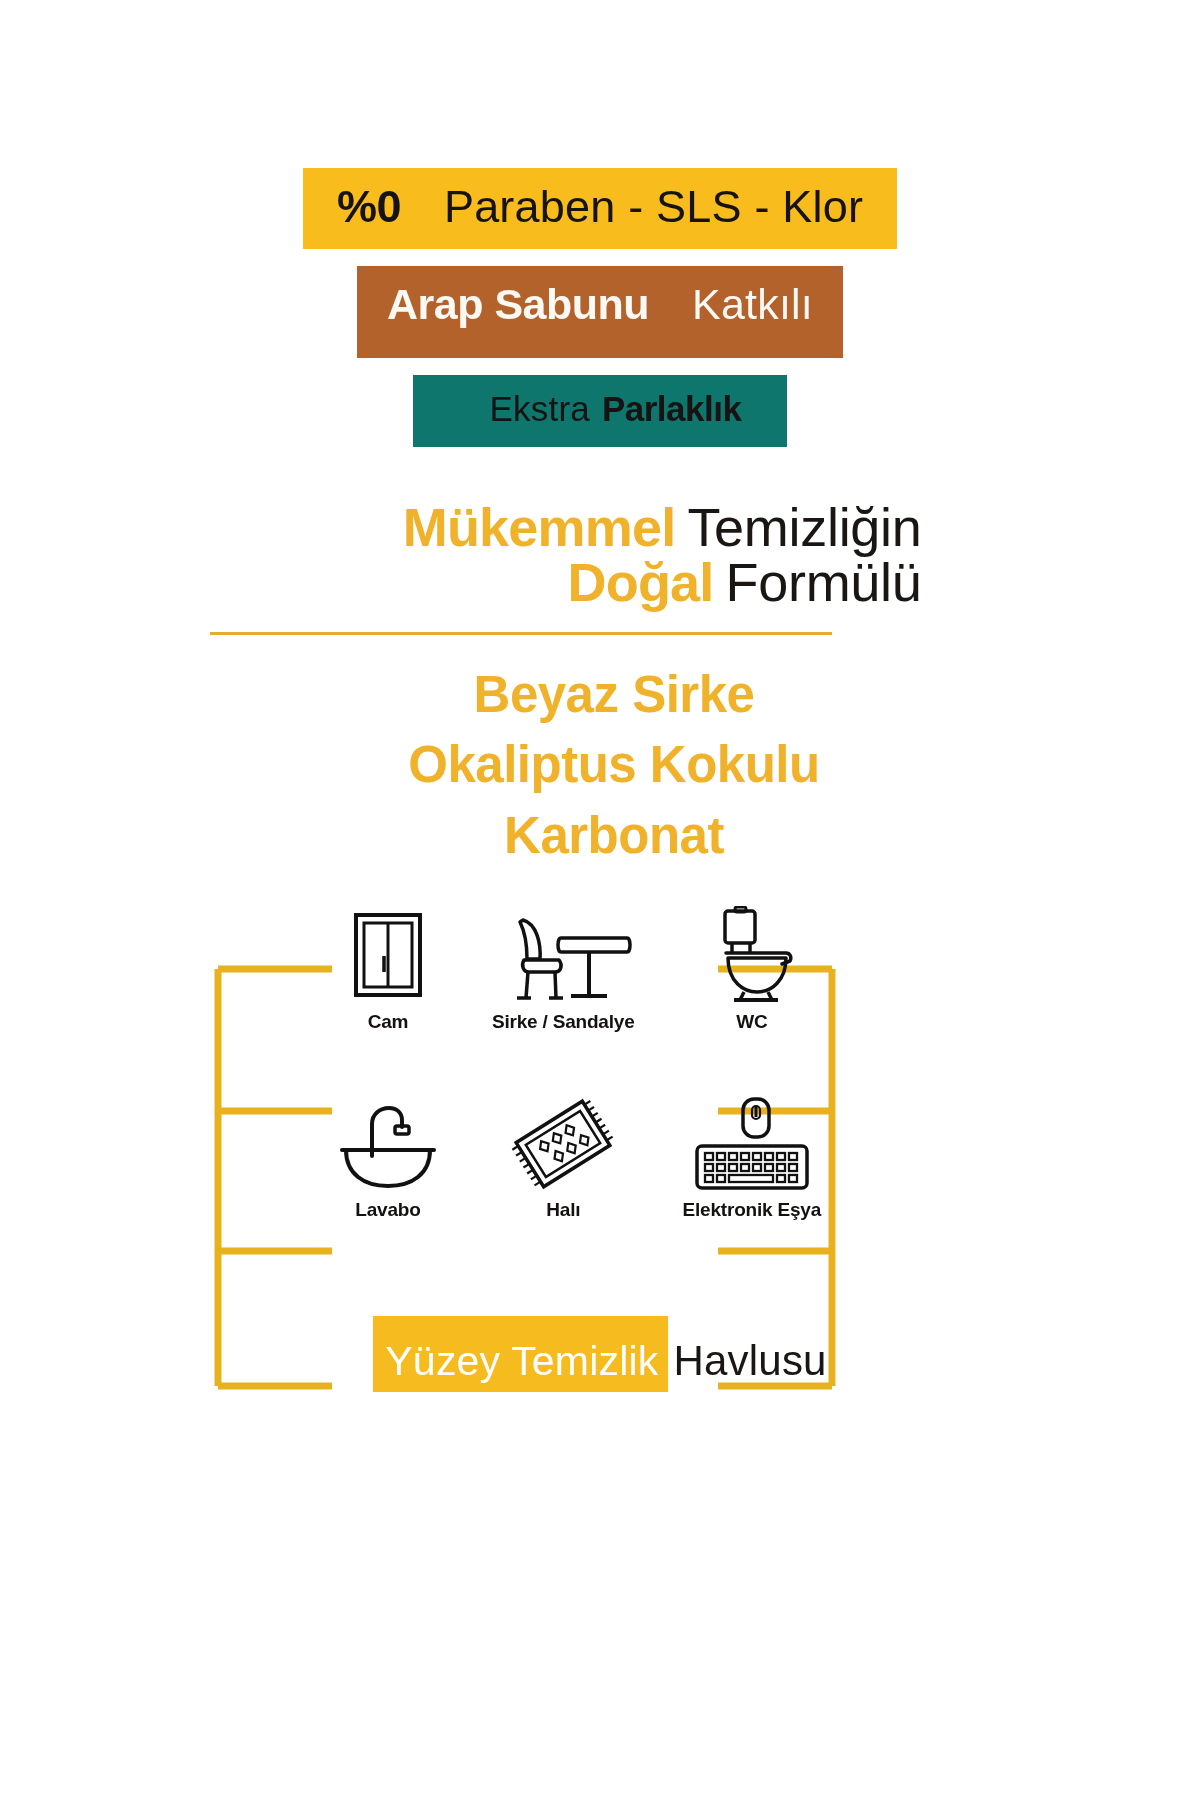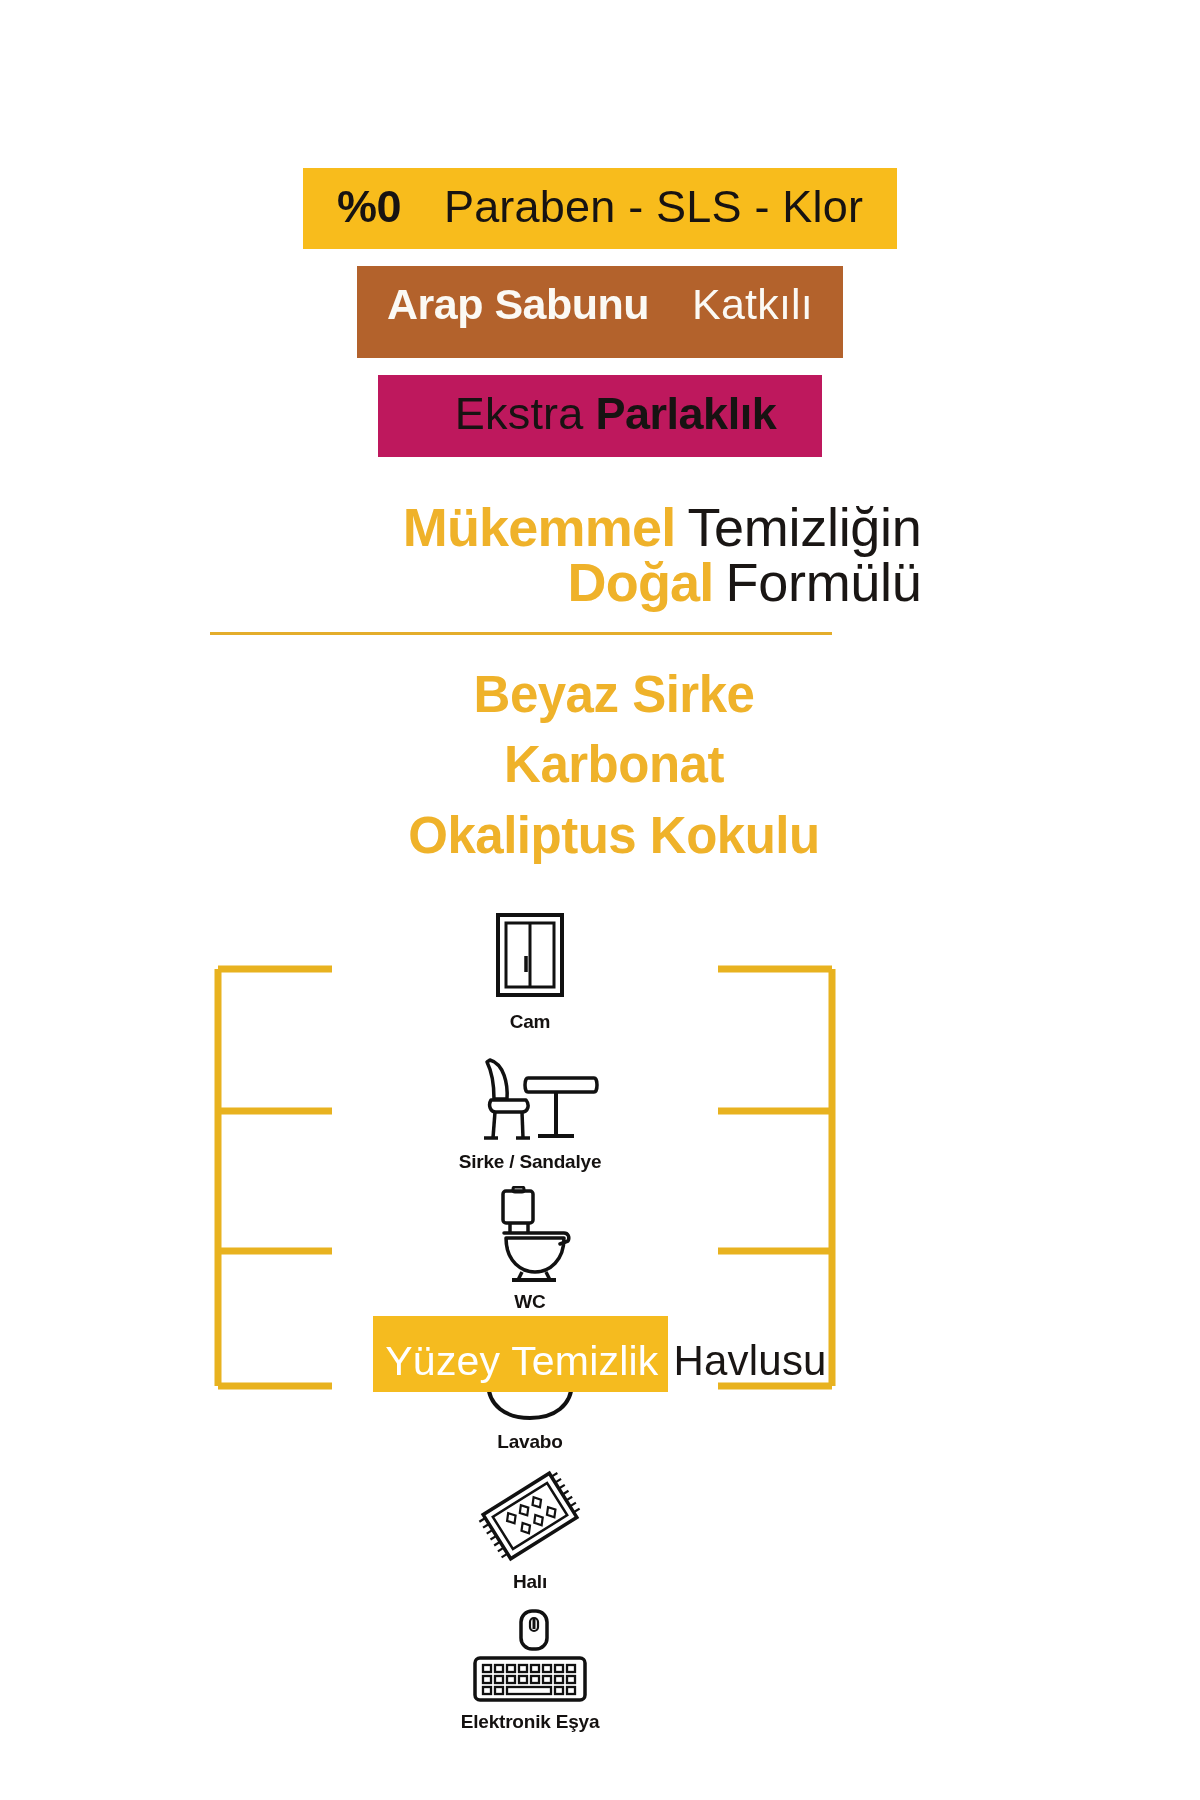--- a/index.html
+++ b/index.html
@@ -35,23 +35,23 @@
     color: #171312;
   }
   .banner-2 {
     background: #B3622C;
     padding: 17px 30px 32px 30px;
     font-size: 43px;
     color: #FBF9F4;
     align-items: flex-end;
   }
   .banner-3 {
-    background: #be185d;
+    background: #0f766e;
     padding: 16px 46px 21px 46px;
-    font-size: 45px;
+    font-size: 35px;
     color: #171312;
   }
   .b-bold   { font-weight: 700; letter-spacing: -0.5px; }
   .b-light  { font-weight: 300; letter-spacing: 0.2px; margin-left: 31px; }
   .sp { display: inline-block; width: 12px; }
 
   
   .headline {
     position: absolute;
     left: 0; right: 0; top: 500px;
@@ -97,27 +97,28 @@
   .frame {
     position: absolute;
     left: 205px; top: 965px;
     width: 640px; height: 425px;
   }
   .frame-svg { display: block; width: 640px; height: 425px; }
 
   
   .icon-grid {
     position: absolute;
-    left: 320px; top: 895px;
+    left: 332px; top: 895px;
     width: 420px;
     display: grid;
-    grid-template-columns: 1fr;
+    grid-template-columns: 1fr 1fr 1fr;
     grid-auto-rows: 140px;
     column-gap: 20px;
     row-gap: 0px;
+    gap: 48px;
   }
   .icon-cell {
     display: flex; flex-direction: column;
     align-items: center; justify-content: flex-end;
     padding-bottom: 2px;
   }
   .icon-art {
     display: flex; align-items: flex-end; justify-content: center;
     height: 100px;
   }
@@ -188,22 +189,22 @@
       <div class="hl-line">
         <span class="hl-gold">Doğal</span><span class="sp"></span><span class="hl-dark">Formülü</span>
       </div>
     </div>
   </div>
 
   <div class="divider"></div>
 
   <div class="ingredients">
     <div class="ing-line">Beyaz Sirke</div>
+    <div class="ing-line">Okaliptus Kokulu</div>
     <div class="ing-line">Karbonat</div>
-    <div class="ing-line">Okaliptus Kokulu</div>
   </div>
 
   <div class="frame">
     <svg class="frame-svg" viewBox="0 0 640 425" fill="none" xmlns="http://www.w3.org/2000/svg">
       <g stroke="#E8B21F" stroke-width="7" stroke-linecap="butt">
 
         <path d="M13 4 L13 421"></path>
 
         <path d="M13 4 L127 4"></path>
 

